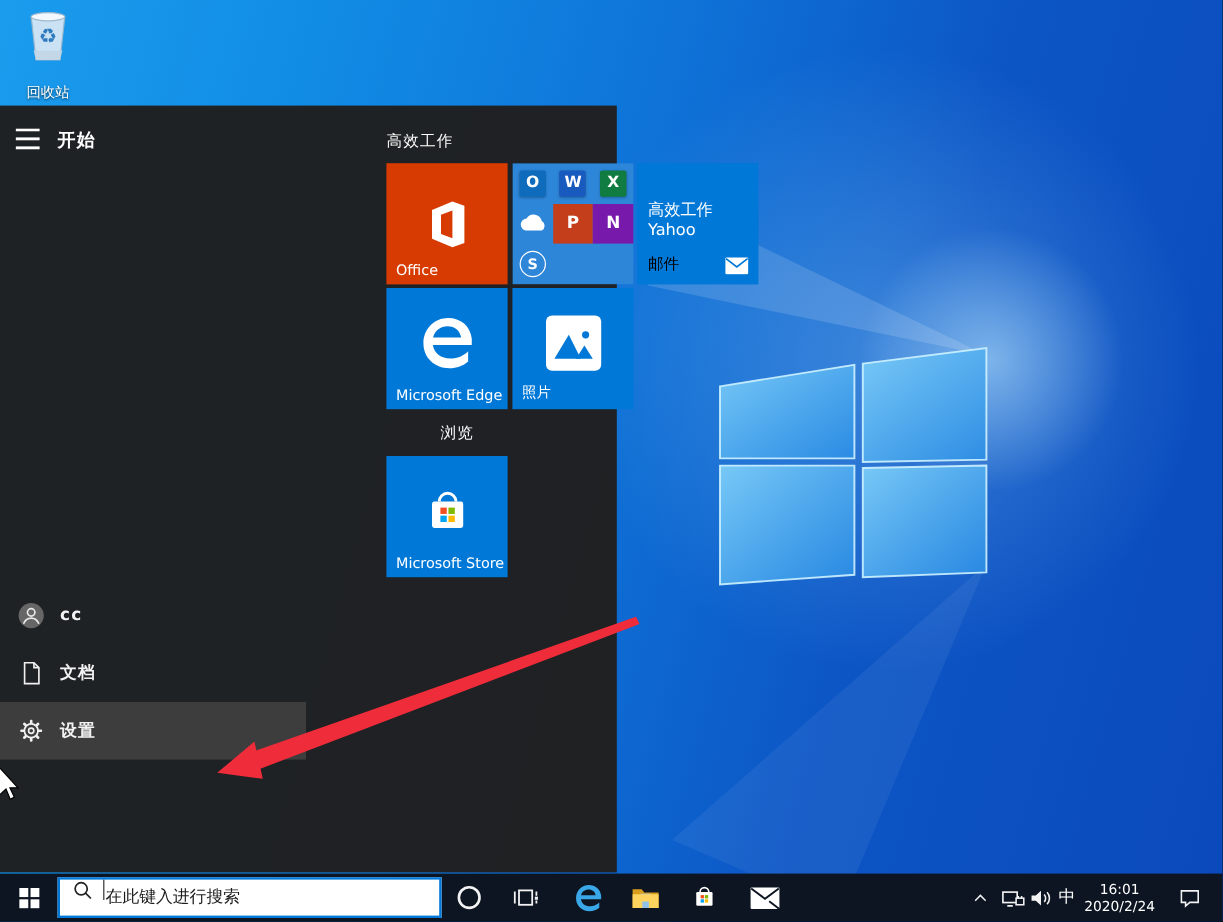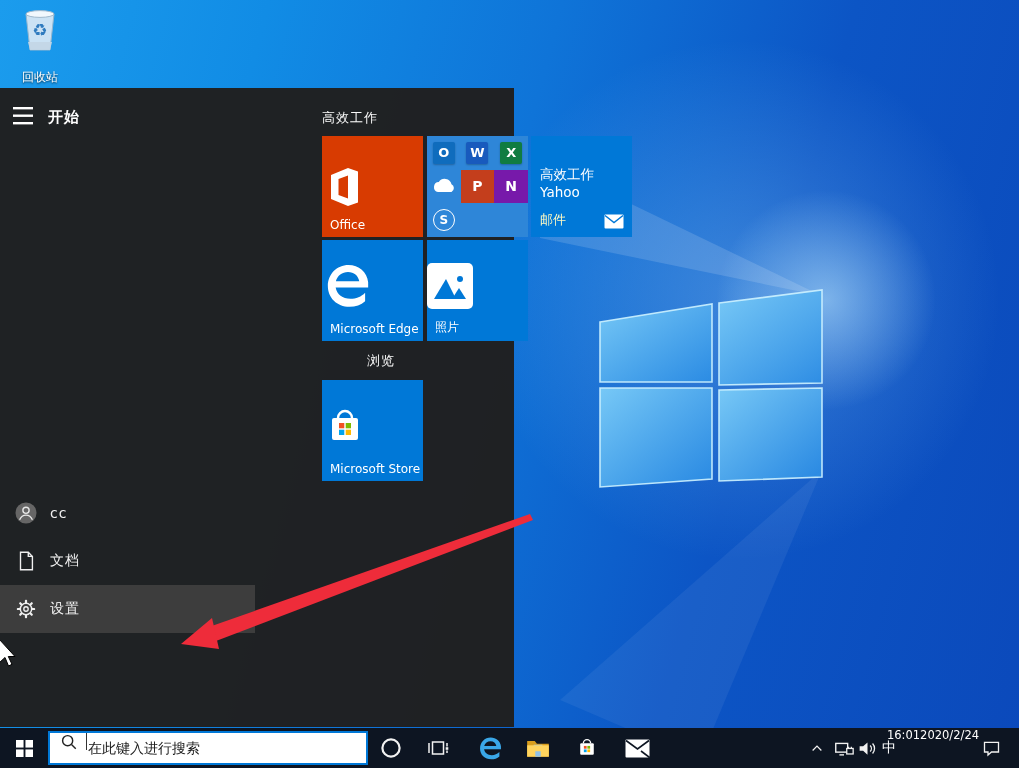--- a/index.html
+++ b/index.html
@@ -20,63 +20,63 @@
   .recycle-bin { position:absolute; left:10px; top:6px; width:60px; text-align:center; }
   .recycle-bin .label { margin-top:15px; font-size:12px; color:#fff; text-shadow:0 1px 2px rgba(0,0,0,.75); }
 
   
   .start-menu { position:absolute; left:0; top:88px; width:514px; height:639px;
     background:rgba(32,32,32,0.98); color:#fff; }
   .menu-header { position:absolute; left:0; top:0; width:255px; height:56px; }
   .hamburger { position:absolute; left:13px; top:19px; width:22px; height:18px; cursor:pointer; }
   .menu-title { position:absolute; left:48px; top:20px; font-size:15px; font-weight:bold; letter-spacing:1px; }
 
-  .sidebar { position:absolute; left:0; top:401px; width:255px; }
+  .sidebar { position:absolute; left:0; top:401px; width:255px;font-weight:bold; }
   .side-item { position:relative; height:48px; display:flex; align-items:center; padding-left:14px; cursor:pointer; }
   .side-item.highlight { background:#3d3d3d; }
   .side-item .s-icon { width:24px; height:24px; flex:0 0 24px; display:flex; align-items:center; justify-content:center; }
   .side-item .s-label { margin-left:12px; font-size:14px; color:#f2f2f2; letter-spacing:1px; }
 
   .tiles { position:absolute; left:322px; top:0; width:320px; }
   .section-label { position:absolute; font-size:13px; color:#fafafa; letter-spacing:1px; }
   .tile { position:absolute; width:101px; height:101px; cursor:pointer; overflow:hidden; }
   .tile .t-label { position:absolute; left:8px; bottom:5px; font-size:12px; color:#fff; }
   .tile-blue { background:#0078d7; }
   .tile-office { background:#d83b01; }
-  .tile-center { display:flex; align-items:center; }
+  .tile-center { display:flex; align-items:center; justify-content:center; }
 
   .group-grid { position:absolute; inset:0; background:#2e86d8; display:grid;
     grid-template-columns:repeat(3,1fr); grid-template-rows:repeat(3,1fr); }
   .g-cell { display:flex; align-items:center; justify-content:center; font-weight:bold; color:#fff; font-size:14px; }
   .g-letter { width:22px; height:22px; border-radius:2px; display:flex; align-items:center; justify-content:center;
     font-size:13px; font-weight:bold; color:#fff; box-shadow:0 1px 2px rgba(0,0,0,.25); }
 
   .yahoo-promo { position:absolute; left:9px; top:30px; font-size:13.5px; color:#fff; }
-  .yahoo-mail-label { position:absolute; left:9px; bottom:8px; font-size:13px; color:#fef9c3; }
+  .yahoo-mail-label { position:absolute; left:9px; bottom:8px; font-size:13px; color:#000000; }
   .yahoo-env { position:absolute; right:8px; bottom:8px; }
 
   .photos-card { width:46px; height:46px; background:#fff; border-radius:5px;
     display:flex; align-items:center; justify-content:center; }
 
   
   .annotation-arrow { position:absolute; inset:0; z-index:50; pointer-events:none; }
   .mouse-cursor { position:absolute; left:-3px; top:638px; z-index:60; pointer-events:none; }
 
   
   .taskbar { position:absolute; left:0; bottom:0; width:1019px; height:40px; background:#0d1522; z-index:40; }
   .tb-item { position:absolute; top:0; height:40px; display:flex; align-items:center; justify-content:center; cursor:pointer; }
   .search-box { position:absolute; left:48px; top:3px; width:320px; height:34px; background:#fff;
     border:2px solid #0078d7; display:flex; }
   .search-box input { border:none; outline:none; width:230px; font-size:14px; color:#1a1a1a;
     font-family:"DejaVu Sans","Liberation Sans",sans-serif; background:transparent; }
   .search-box input::placeholder { color:#1a1a1a; opacity:1; }
   .search-glyph { margin:0 8px 0 10px; }
   .caret-bar { width:1px; height:17px; background:#333; margin-right:1px; }
   .tray-text { color:#fff; font-size:14px; }
-  .clock { position:absolute; top:0; height:40px; display:flex; flex-direction:row; justify-content:center;
+  .clock { position:absolute; top:0; height:40px; display:flex; flex-direction:column; justify-content:center;
     text-align:center; color:#fff; font-size:11.5px; line-height:14px; cursor:pointer; }
 </style>
 </head>
 <body>
 
 <div class="screen">
 
   <svg class="wallpaper-logo" width="1019" height="768" viewBox="0 0 1019 768">
     <defs>
       <linearGradient id="paneGrad" x1="0" y1="0" x2="1" y2="1">

